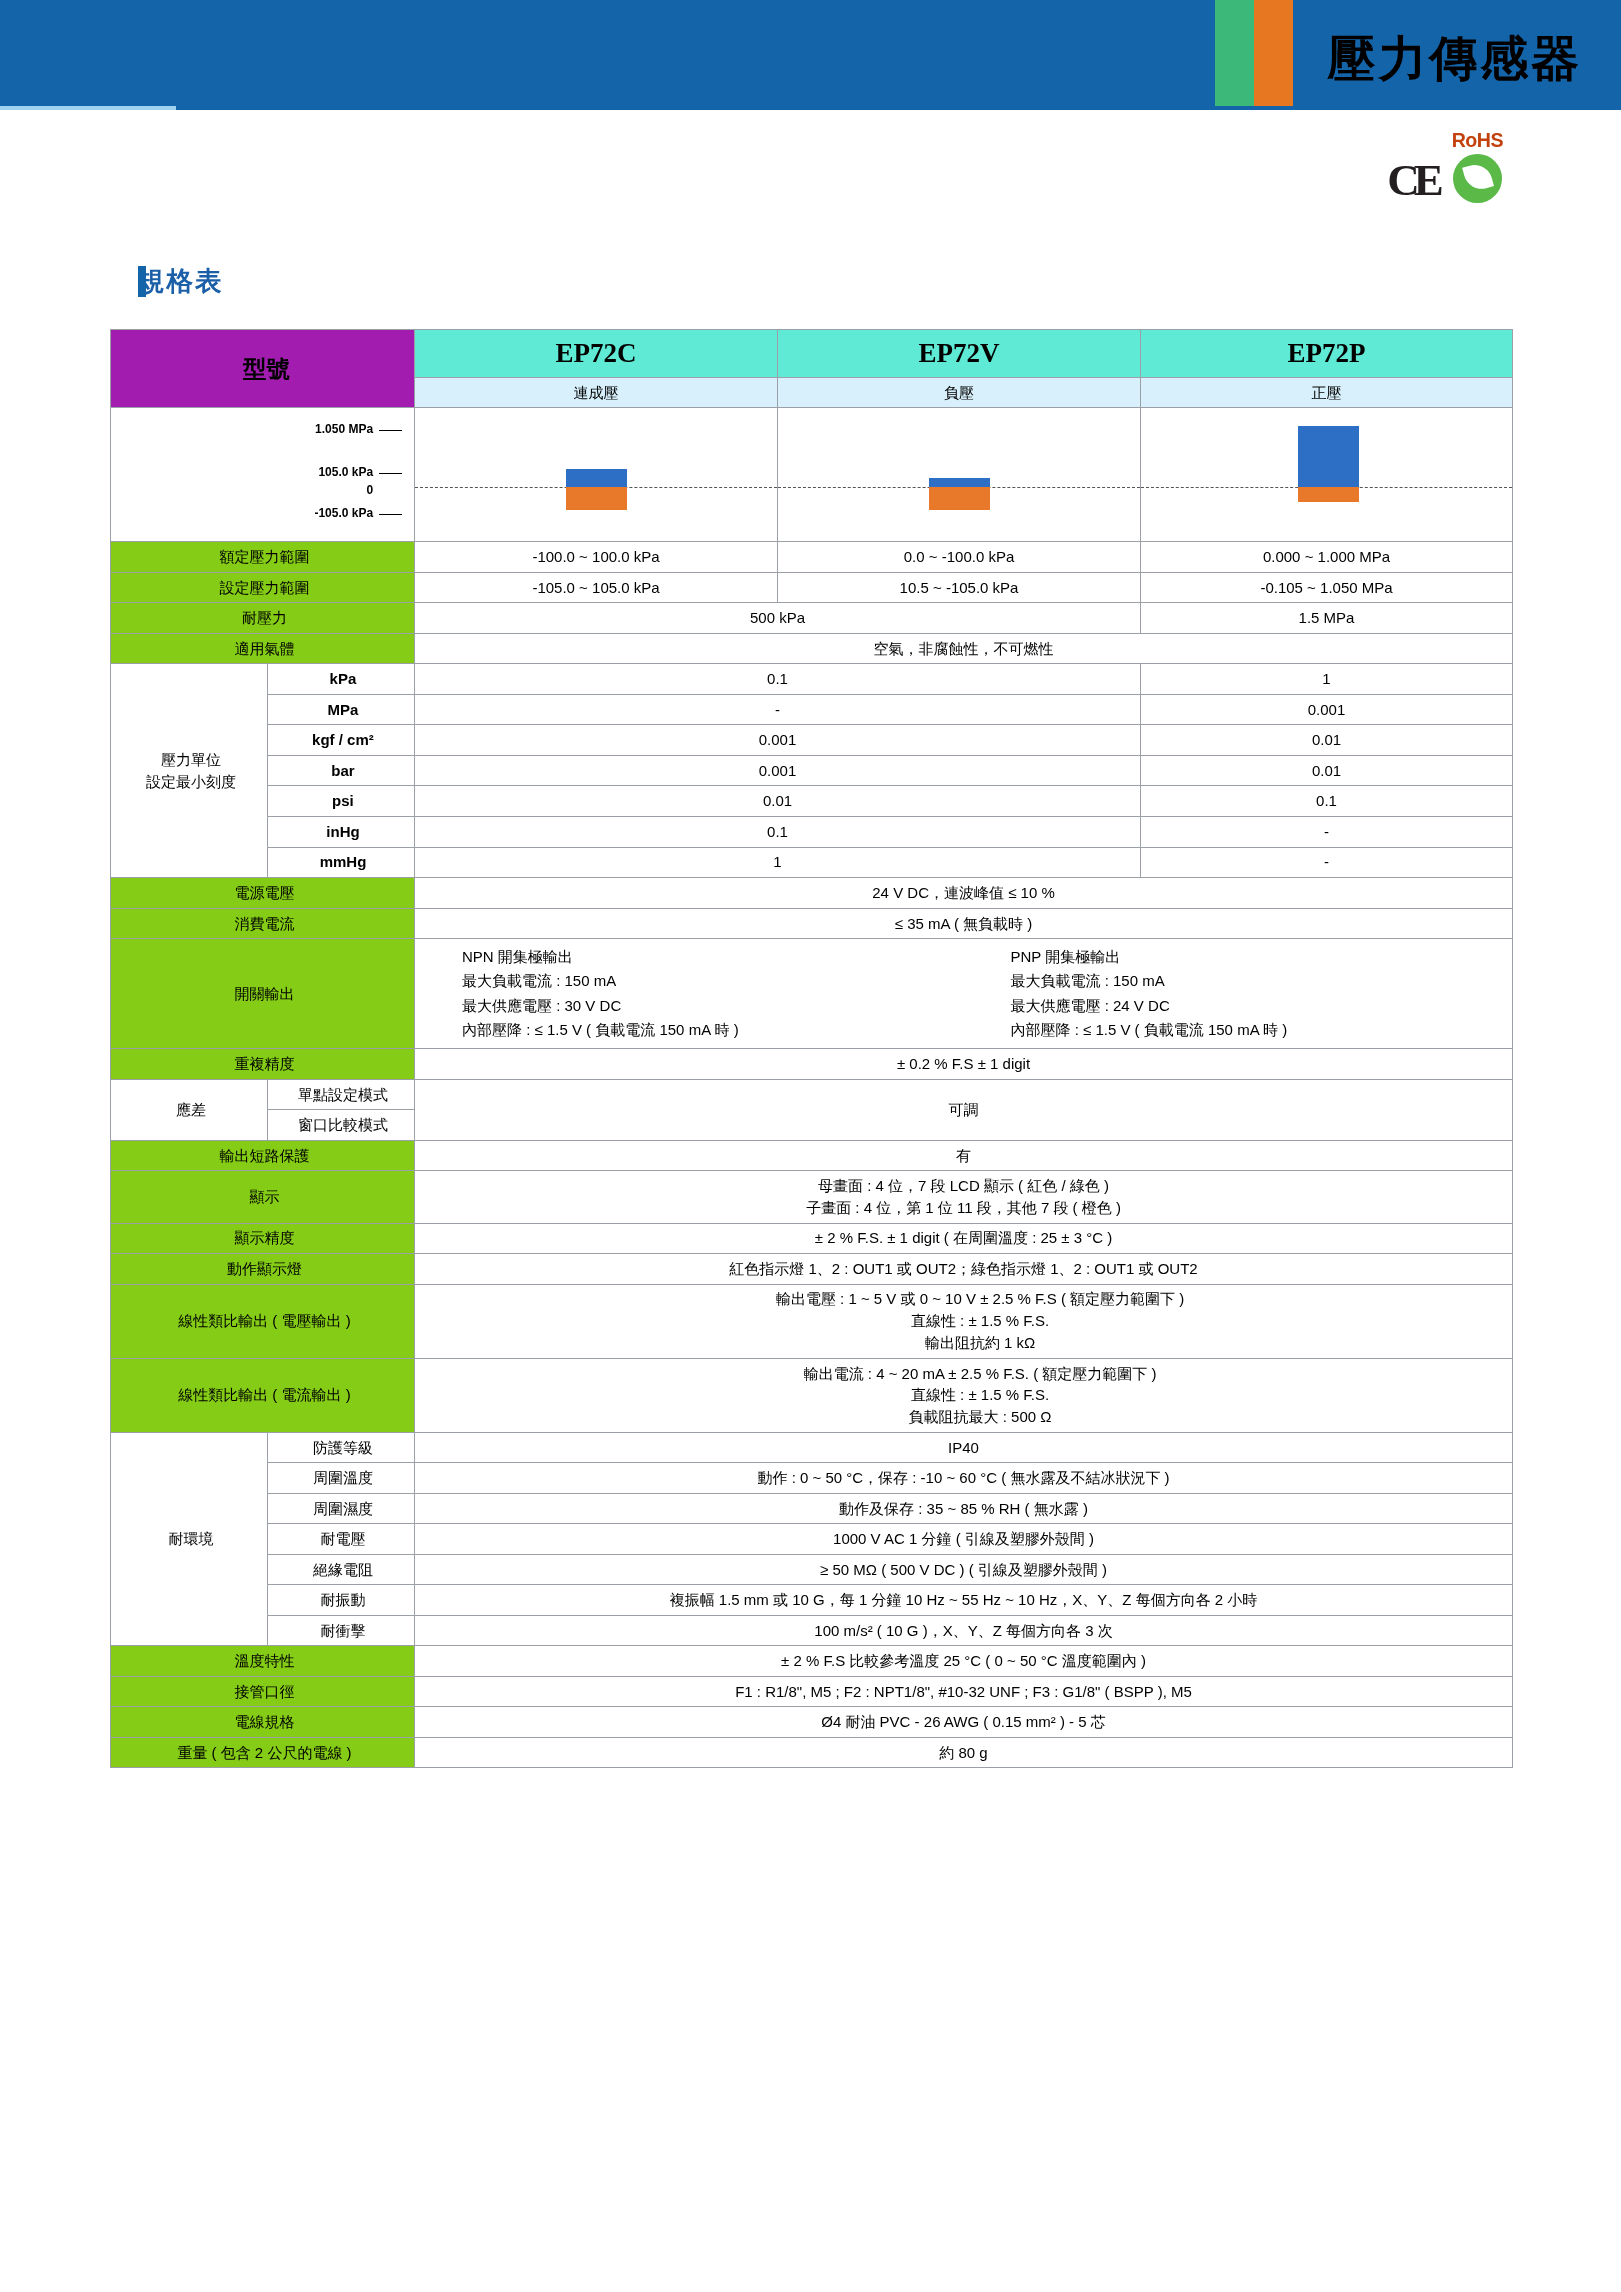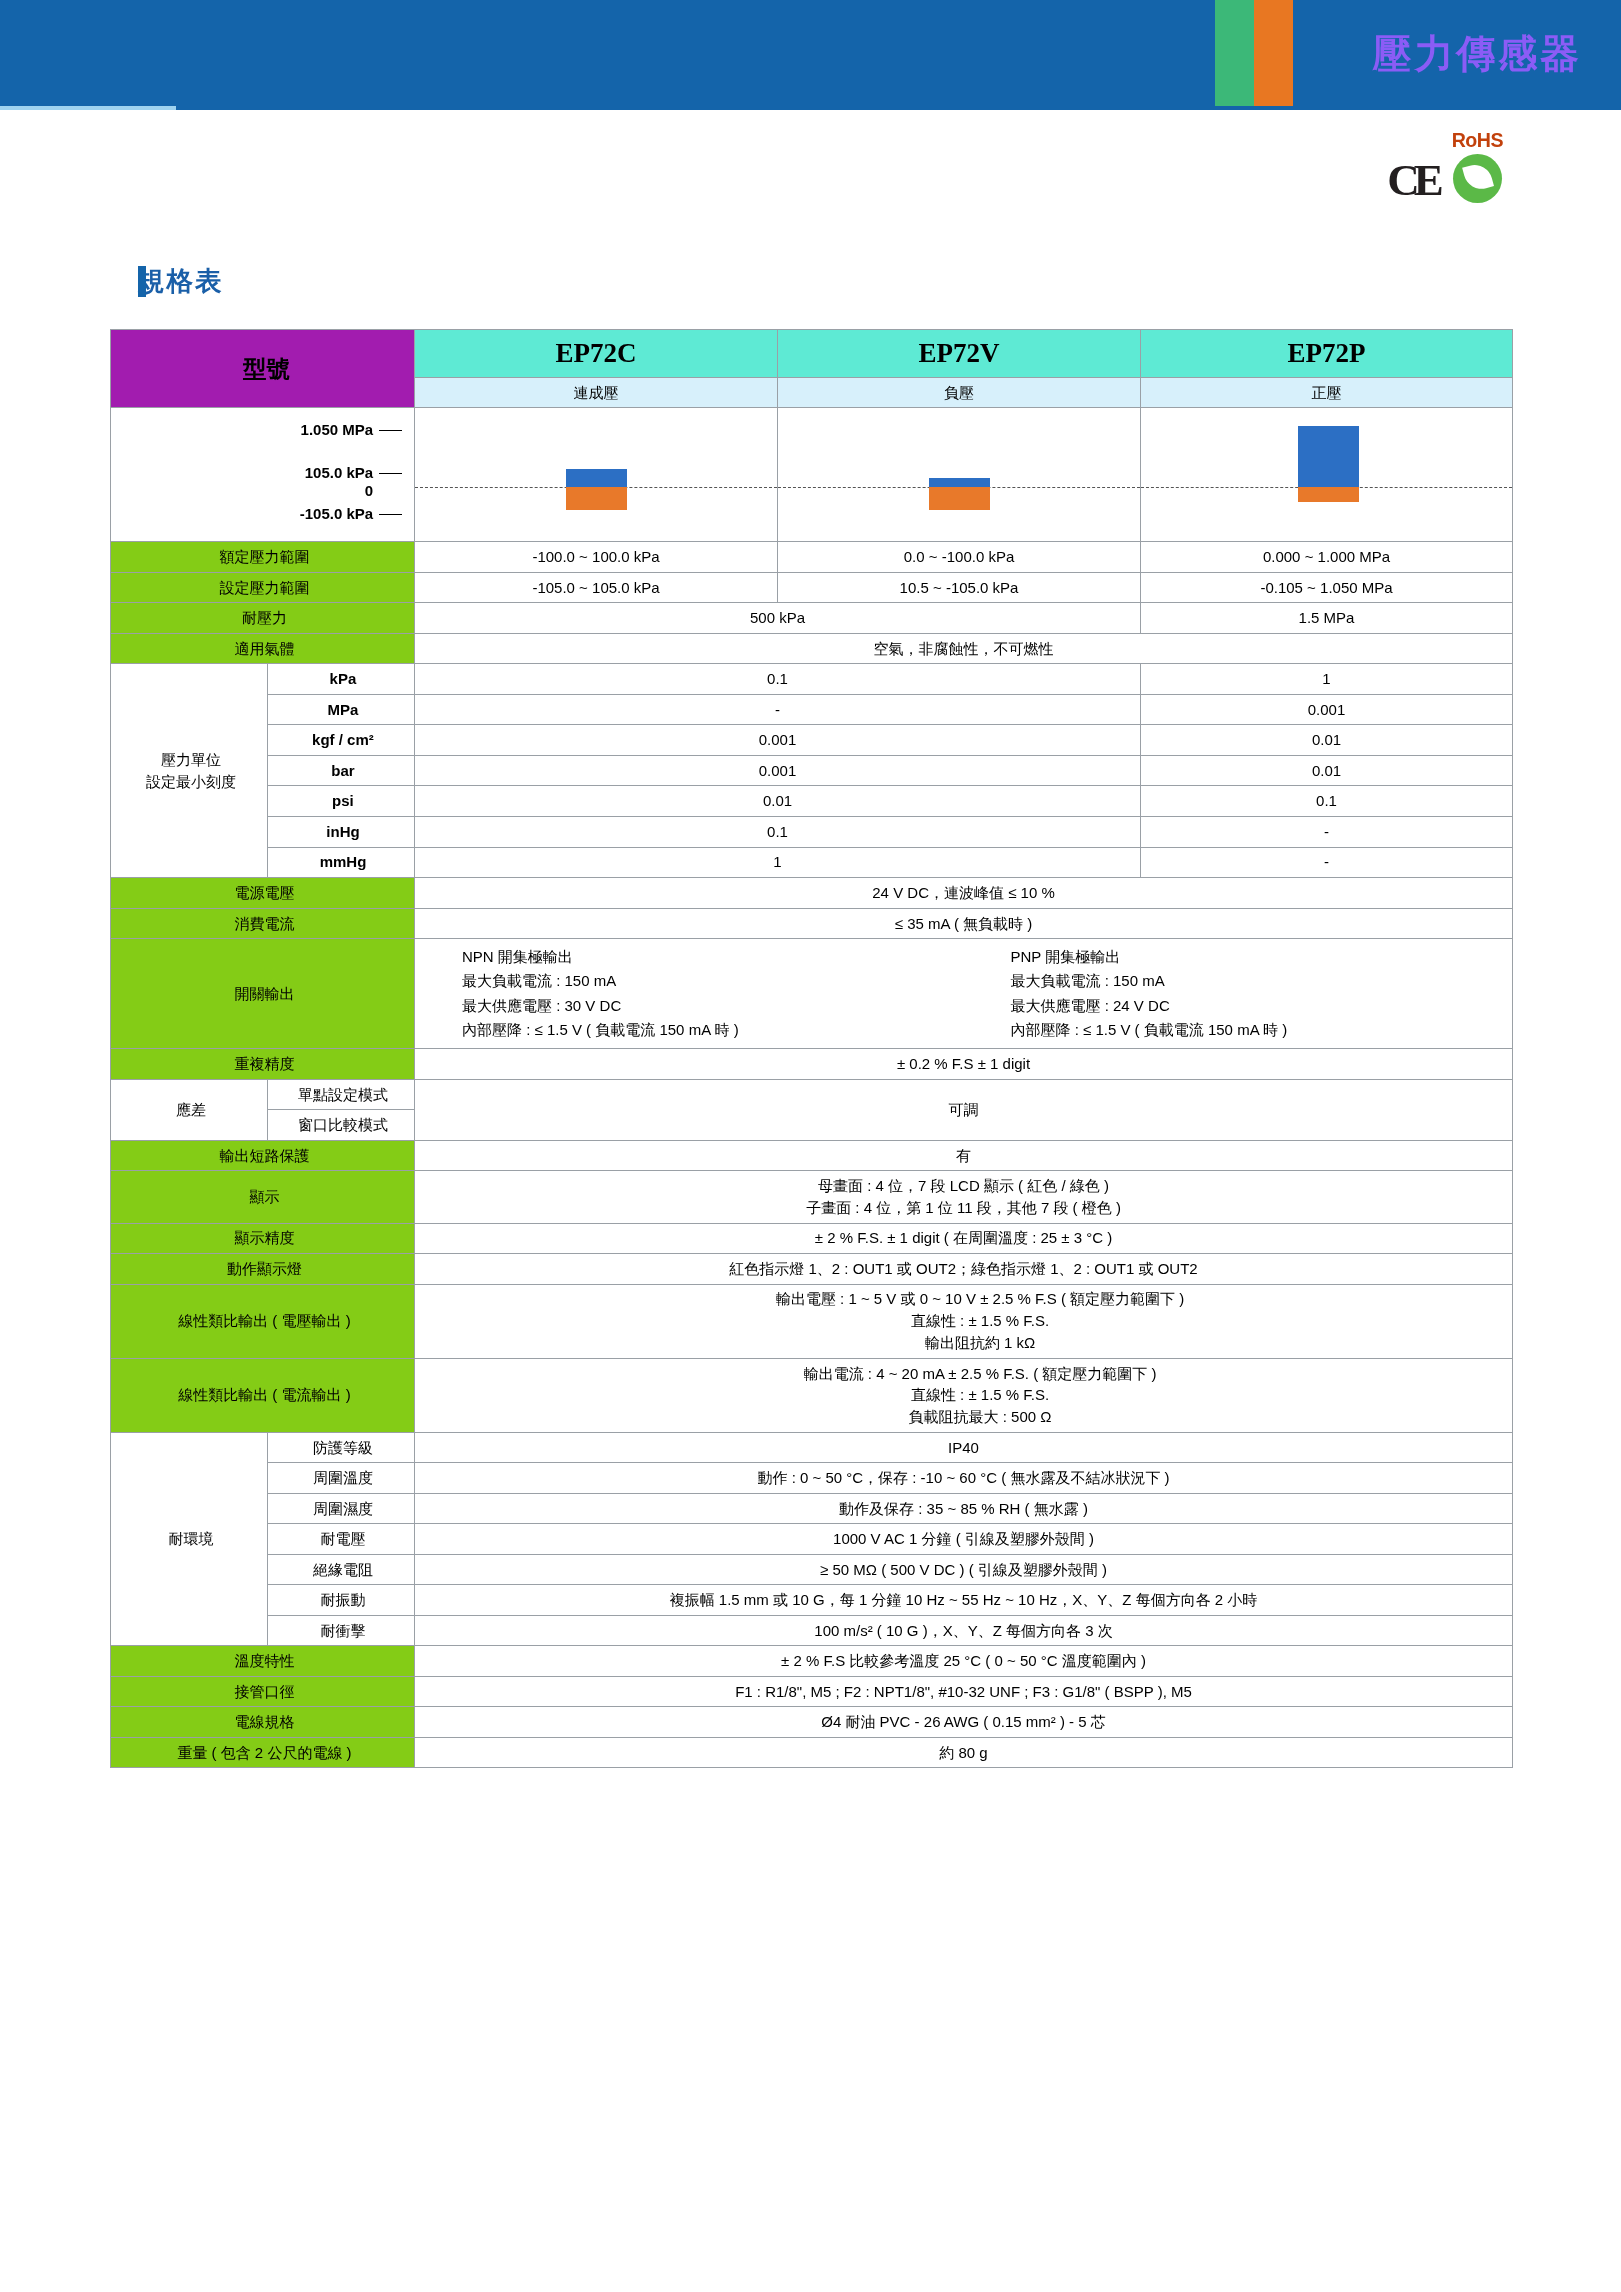--- a/index.html
+++ b/index.html
@@ -40,22 +40,22 @@
   .sw {
     width: 39px;
     height: 106px;
   }
   .sw-green { background: #3cb878; }
   .sw-orange { background: #e87722; }
   .header-title {
     position: absolute;
     right: 39px;
     top: 27.4px;
-    color: #8b5cf6;
-    font-size: 39px;
+    color: #000000;
+    font-size: 48px;
     font-weight: bold;
     letter-spacing: 2.9px;
   }
   .header-underline {
     position: absolute;
     top: 106px;
     left: 0;
     width: 100%;
     height: 3.9px;
     background: #1464aa;
@@ -207,21 +207,21 @@
   .chartrow td {
     padding: 0;
   }
   .chart-axis-cell {
     position: relative;
     height: 125px;
   }
   .axis-labels {
     position: relative;
     height: 125px;
-    font-size: 15px;
+    font-size: 12px;
   }
   .axis-lab {
     position: absolute;
     right: 35px;
     transform: translateY(-50%);
     font-weight: bold;
     white-space: nowrap;
   }
   .axis-tick {
     position: absolute;

